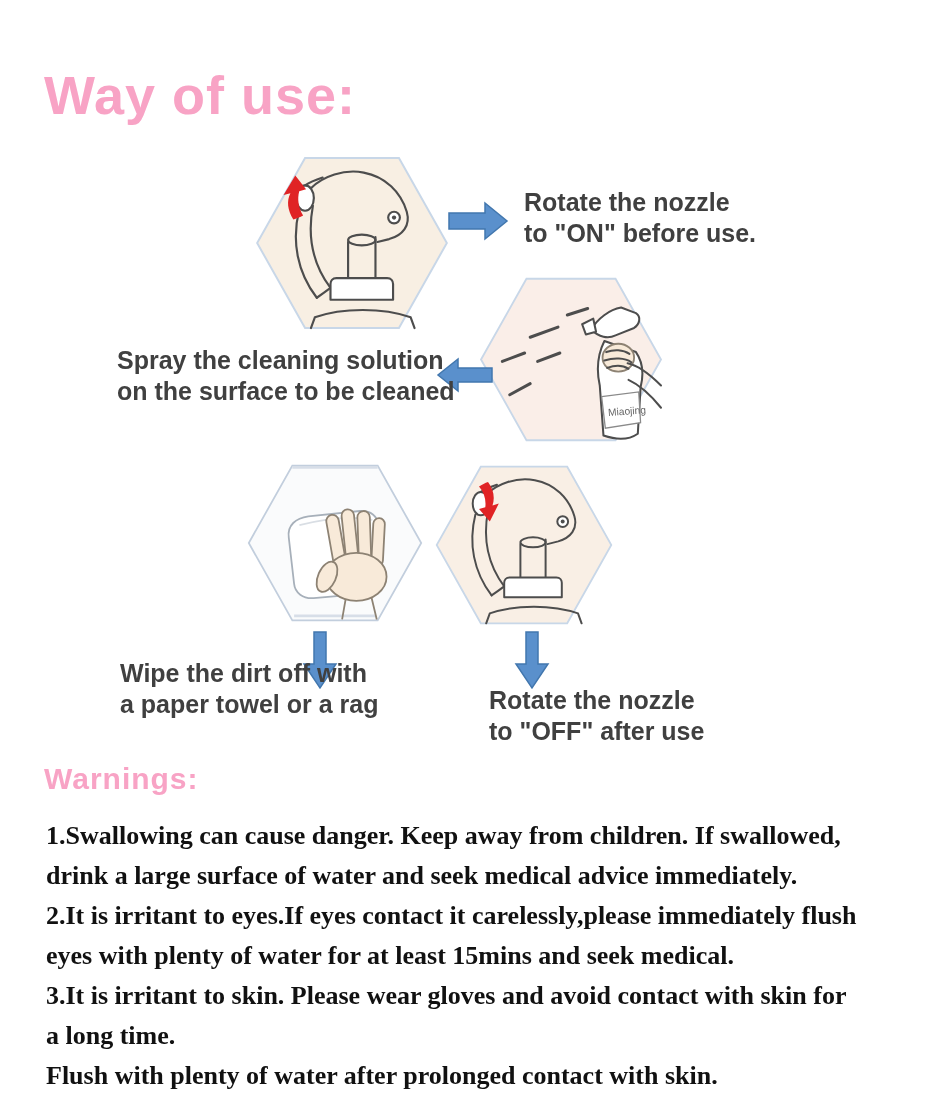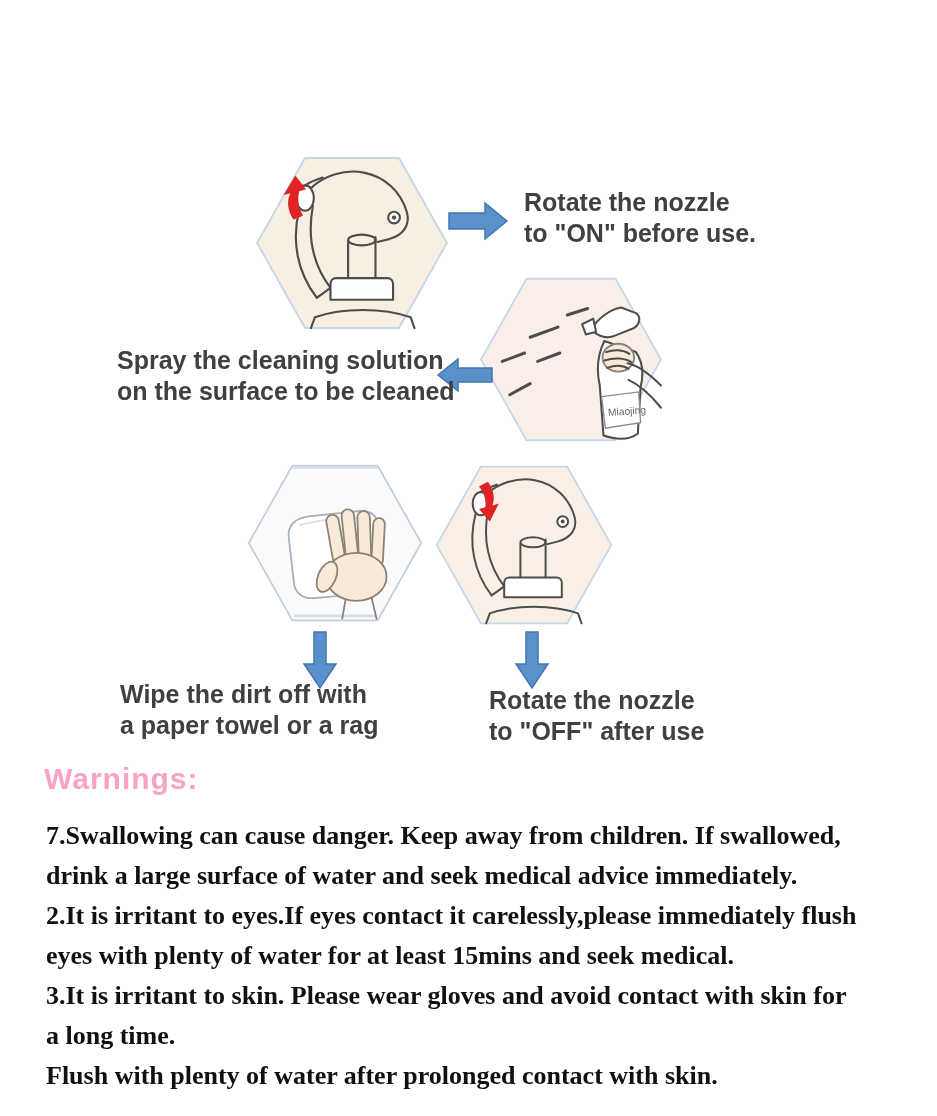--- a/index.html
+++ b/index.html
@@ -36,20 +36,21 @@
   .sketch{stroke:#4d4d4d;stroke-width:2.2;fill:none;stroke-linecap:round;stroke-linejoin:round;}
   .sketch-fill{stroke:#4d4d4d;stroke-width:2.2;fill:#ffffff;stroke-linecap:round;stroke-linejoin:round;}
   .spray{stroke:#4d4d4d;stroke-width:3.2;stroke-linecap:round;}
   .skin{fill:#f8ead9;stroke:#8d8273;stroke-width:2;}
 </style>
 </head>
 <body>
 
 <div class="page">
 
+  <div class="abs title">Way of use:</div>
 
   <svg class="abs" style="left:254px;top:155px;" width="196" height="176" viewBox="0 0 200 180">
     <polygon points="52,3 148,3 197,90 148,177 52,177 3,90" fill="#f8efe3" stroke="#c8d7e8" stroke-width="2"></polygon>
 
     <path class="sketch" d="M58,34 C70,22 92,14 112,18 C134,22 150,38 156,58 C160,72 152,82 138,86 L126,89"></path>
     <circle class="sketch-fill" cx="143" cy="64" r="6"></circle>
     <circle cx="143" cy="64" r="2.2" fill="#4d4d4d"></circle>
 
     <ellipse class="sketch-fill" cx="52" cy="44" rx="9" ry="13"></ellipse>
     <path class="sketch" d="M52,31 C58,27 64,25 70,23"></path>
@@ -146,34 +147,34 @@
   </svg>
 
   <svg class="abs" style="left:302px;top:630px;" width="36" height="60" viewBox="0 0 36 60">
     <polygon points="12,2 24,2 24,34 34,34 18,58 2,34 12,34" fill="#5a90cc" stroke="#4277ae" stroke-width="1.5"></polygon>
   </svg>
 
   <svg class="abs" style="left:514px;top:630px;" width="36" height="60" viewBox="0 0 36 60">
     <polygon points="12,2 24,2 24,34 34,34 18,58 2,34 12,34" fill="#5a90cc" stroke="#4277ae" stroke-width="1.5"></polygon>
   </svg>
 
-  <div class="abs caption" style="left:120px;top:679px;">
+  <div class="abs caption" style="left:120px;top:658px;">
     <div>Wipe the dirt off with</div>
     <div>a paper towel or a rag</div>
   </div>
 
   <div class="abs caption" style="left:489px;top:685px;">
     <div>Rotate the nozzle</div>
     <div>to "OFF" after use</div>
   </div>
 
   <div class="abs warn-title">Warnings:</div>
 
   <div class="abs warn-text">
-    <div class="warn-line">7.Swallowing can cause danger. Keep away from children. If swallowed,</div>
+    <div class="warn-line">1.Swallowing can cause danger. Keep away from children. If swallowed,</div>
     <div class="warn-line">drink a large surface of water and seek medical advice immediately.</div>
     <div class="warn-line">2.It is irritant to eyes.If eyes contact it carelessly,please immediately flush</div>
     <div class="warn-line">eyes with plenty of water for at least 15mins and seek medical.</div>
     <div class="warn-line">3.It is irritant to skin. Please wear gloves and avoid contact with skin for</div>
     <div class="warn-line">a long time.</div>
     <div class="warn-line">Flush with plenty of water after prolonged contact with skin.</div>
   </div>
 
 </div>
 

